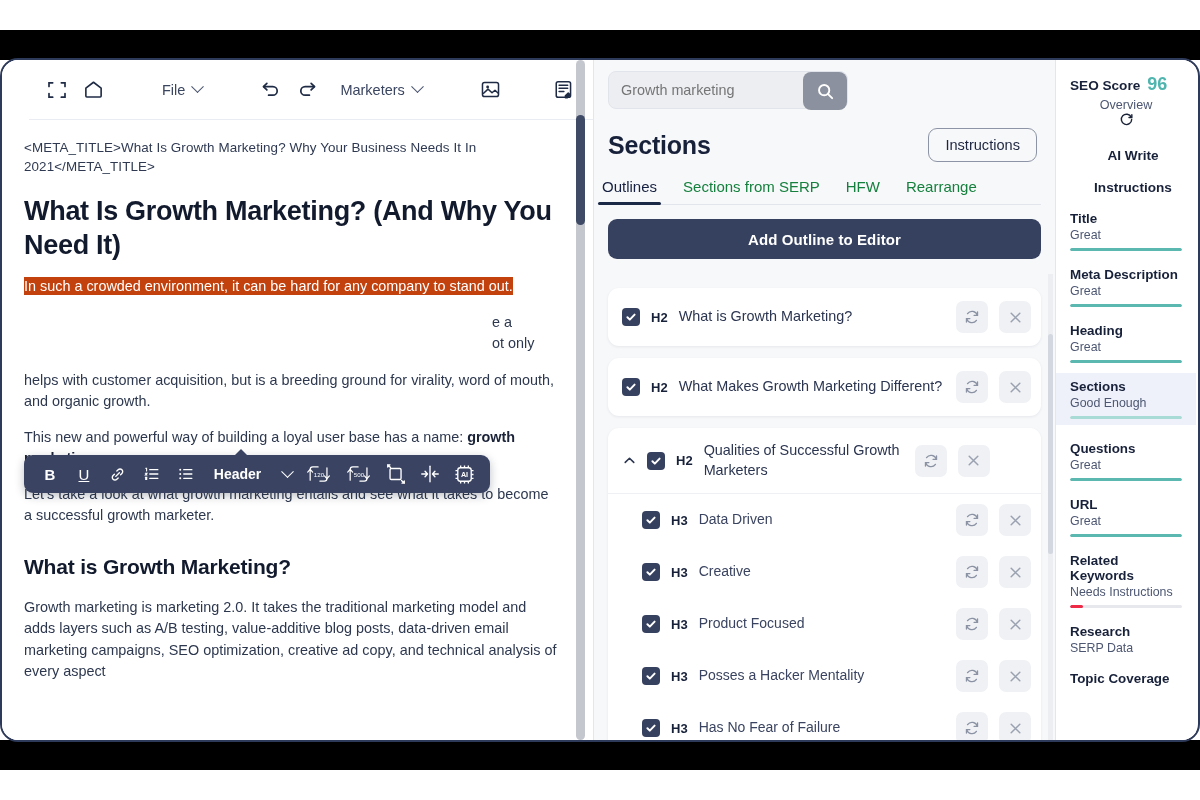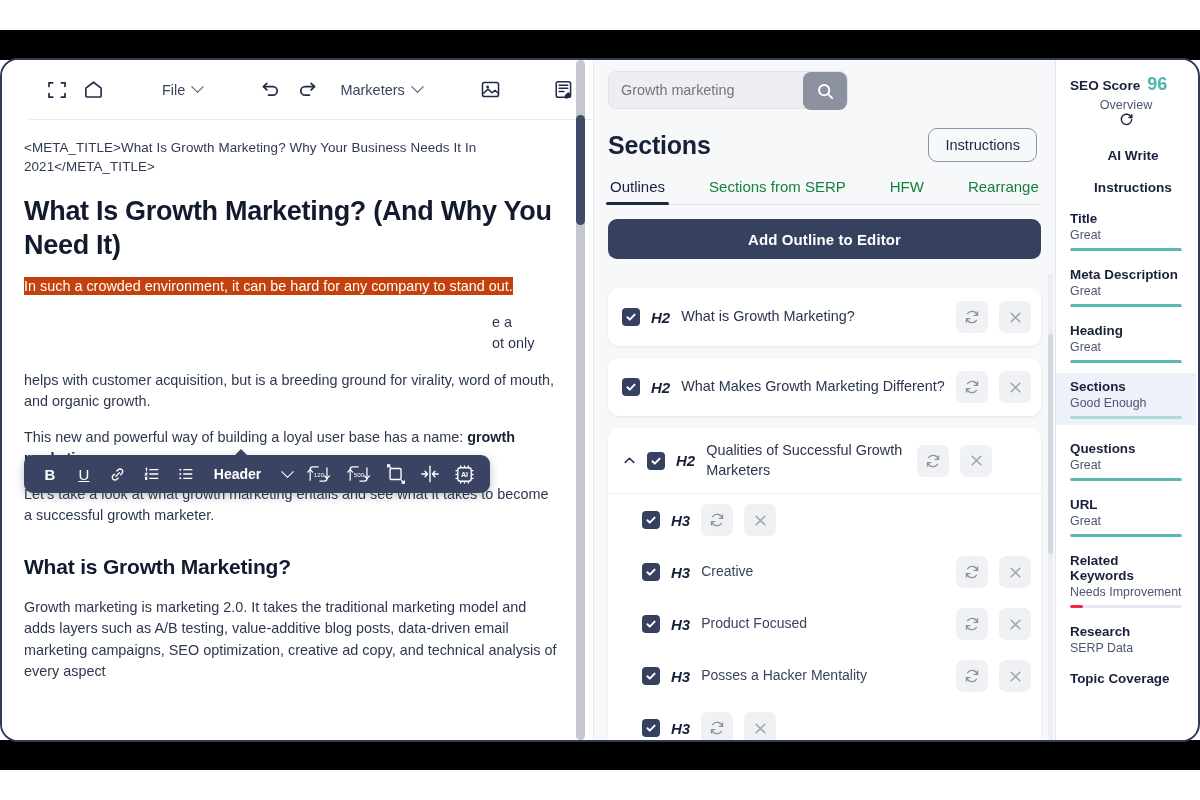--- a/index.html
+++ b/index.html
@@ -160,22 +160,22 @@
     padding: 8px 18px 0 14px;
     display:flex; align-items:center; justify-content:space-between;
   }
   .sections-title { font-size:25px; font-weight:bold; color:#18213a; letter-spacing:-0.2px; }
   .instructions-btn {
     border:1.3px solid #5a6party; border:1.3px solid #8d94a5;
     border-radius:9px; padding:8px 16px;
     font-size:14.6px; color:#1d2540; background:#f7f8fa; cursor:pointer;
   }
   .tabs {
-    margin: 16px 14px 0 14px;
-    display:flex; align-items:flex-end; gap:40px;
+    margin: 16px 14px 0 6px;
+    display:flex; align-items:flex-end; gap:22px;
     border-bottom:1.4px solid #e2e5ec;
   }
   .tab {
     padding: 0 2px 9px 2px; font-size:15px; color:#15803d; cursor:pointer; position:relative;
   }
   .tab.active { color:#162040; font-weight:normal; }
   .tab.active:after {
     content:""; position:absolute; left:-2px; right:-2px; bottom:-1.4px; height:3px;
     background:#1c2946; border-radius:2px;
   }
@@ -195,21 +195,21 @@
     display:flex; align-items:center; gap:11px;
     padding: 13px 10px 13px 14px; min-height:48px;
   }
   .o-row.h3row { padding: 10px 10px 10px 34px; }
   .chk {
     width:18px; height:18px; border-radius:4px; background:#36405f;
     display:flex; align-items:center; justify-content:center; flex:0 0 18px; cursor:pointer;
   }
   .chk svg { display:block; }
   .chev-up { width:14px; height:14px; flex:0 0 14px; display:flex; align-items:center; justify-content:center; cursor:pointer; color:#2b3550; }
-  .lvl { font-size:15px; font-weight:bold; color:#182banana; color:#18213a; flex:0 0 auto;font-style:italic; }
+  .lvl { font-size:13px; font-weight:bold; color:#182banana; color:#18213a; flex:0 0 auto; }
   .o-text { flex:1; font-size:14.4px; color:#2b3550; line-height:19.5px; }
   .o-text.h3 { font-size:14px; color:#3a4460; }
   .rowbtn {
     width:32px; height:32px; border-radius:7px; background:#f0f1f5;
     display:flex; align-items:center; justify-content:center; cursor:pointer; flex:0 0 32px;
     color:#7a8293;
   }
   .sub-wrap { border-top:1px solid #eef0f4; }
 
   .sec-scroll { position:absolute; right:2px; top:0; width:5px; height:100%; background:#eceef2; }
@@ -512,20 +512,21 @@
         </div>
 
         <div class="sub-wrap">
           <div class="o-row h3row">
             <div class="chk">
                 <svg width="12" height="12" viewBox="0 0 12 12" fill="none" stroke="#ffffff" stroke-width="2" stroke-linecap="round" stroke-linejoin="round">
                   <path d="M2.4 6.2 4.8 8.6 9.6 3.6"></path>
                 </svg>
               </div>
             <div class="lvl">H3</div>
+            <div class="o-text h3">Data Driven</div>
             <div class="rowbtn">
                 <svg width="16" height="16" viewBox="0 0 18 18" fill="none" stroke="#8a92a3" stroke-width="1.5" stroke-linecap="round">
                   <path d="M15 7.2A6.2 6.2 0 0 0 4 5.2"></path>
                   <path d="M3 10.8A6.2 6.2 0 0 0 14 12.8"></path>
                   <path d="M15.2 3.4v3.8h-3.8M2.8 14.6v-3.8h3.8"></path>
                 </svg>
               </div>
             <div class="rowbtn">
                 <svg width="15" height="15" viewBox="0 0 16 16" fill="none" stroke="#9aa1b0" stroke-width="1.6" stroke-linecap="round">
                   <path d="M3.4 3.4l9.2 9.2M12.6 3.4l-9.2 9.2"></path>
@@ -595,20 +596,21 @@
                 </svg>
               </div>
           </div>
           <div class="o-row h3row">
             <div class="chk">
                 <svg width="12" height="12" viewBox="0 0 12 12" fill="none" stroke="#ffffff" stroke-width="2" stroke-linecap="round" stroke-linejoin="round">
                   <path d="M2.4 6.2 4.8 8.6 9.6 3.6"></path>
                 </svg>
               </div>
             <div class="lvl">H3</div>
+            <div class="o-text h3">Has No Fear of Failure</div>
             <div class="rowbtn">
                 <svg width="16" height="16" viewBox="0 0 18 18" fill="none" stroke="#8a92a3" stroke-width="1.5" stroke-linecap="round">
                   <path d="M15 7.2A6.2 6.2 0 0 0 4 5.2"></path>
                   <path d="M3 10.8A6.2 6.2 0 0 0 14 12.8"></path>
                   <path d="M15.2 3.4v3.8h-3.8M2.8 14.6v-3.8h3.8"></path>
                 </svg>
               </div>
             <div class="rowbtn">
                 <svg width="15" height="15" viewBox="0 0 16 16" fill="none" stroke="#9aa1b0" stroke-width="1.6" stroke-linecap="round">
                   <path d="M3.4 3.4l9.2 9.2M12.6 3.4l-9.2 9.2"></path>
@@ -692,21 +694,21 @@
     <div class="seo-item">
       <div class="seo-item-name">URL</div>
       <div class="seo-item-status">Great</div>
       <div class="seo-bar">
           <div class="seo-bar-fill" style="width:100%;background:#5bb8b0;"></div>
         </div>
     </div>
 
     <div class="seo-item">
       <div class="seo-item-name">Related Keywords</div>
-      <div class="seo-item-status">Needs Improvement</div>
+      <div class="seo-item-status">Needs Instructions</div>
       <div class="seo-bar">
           <div class="seo-bar-fill" style="width:12%;background:#ef2a46;"></div>
         </div>
     </div>
 
     <div class="seo-item-plain">
       <div class="seo-item-name">Research</div>
       <div class="seo-item-status">SERP Data</div>
     </div>
 

